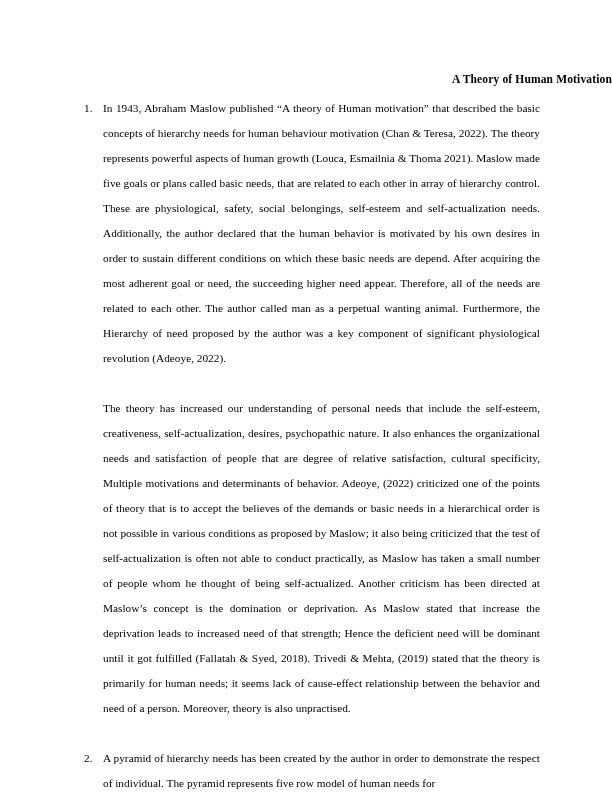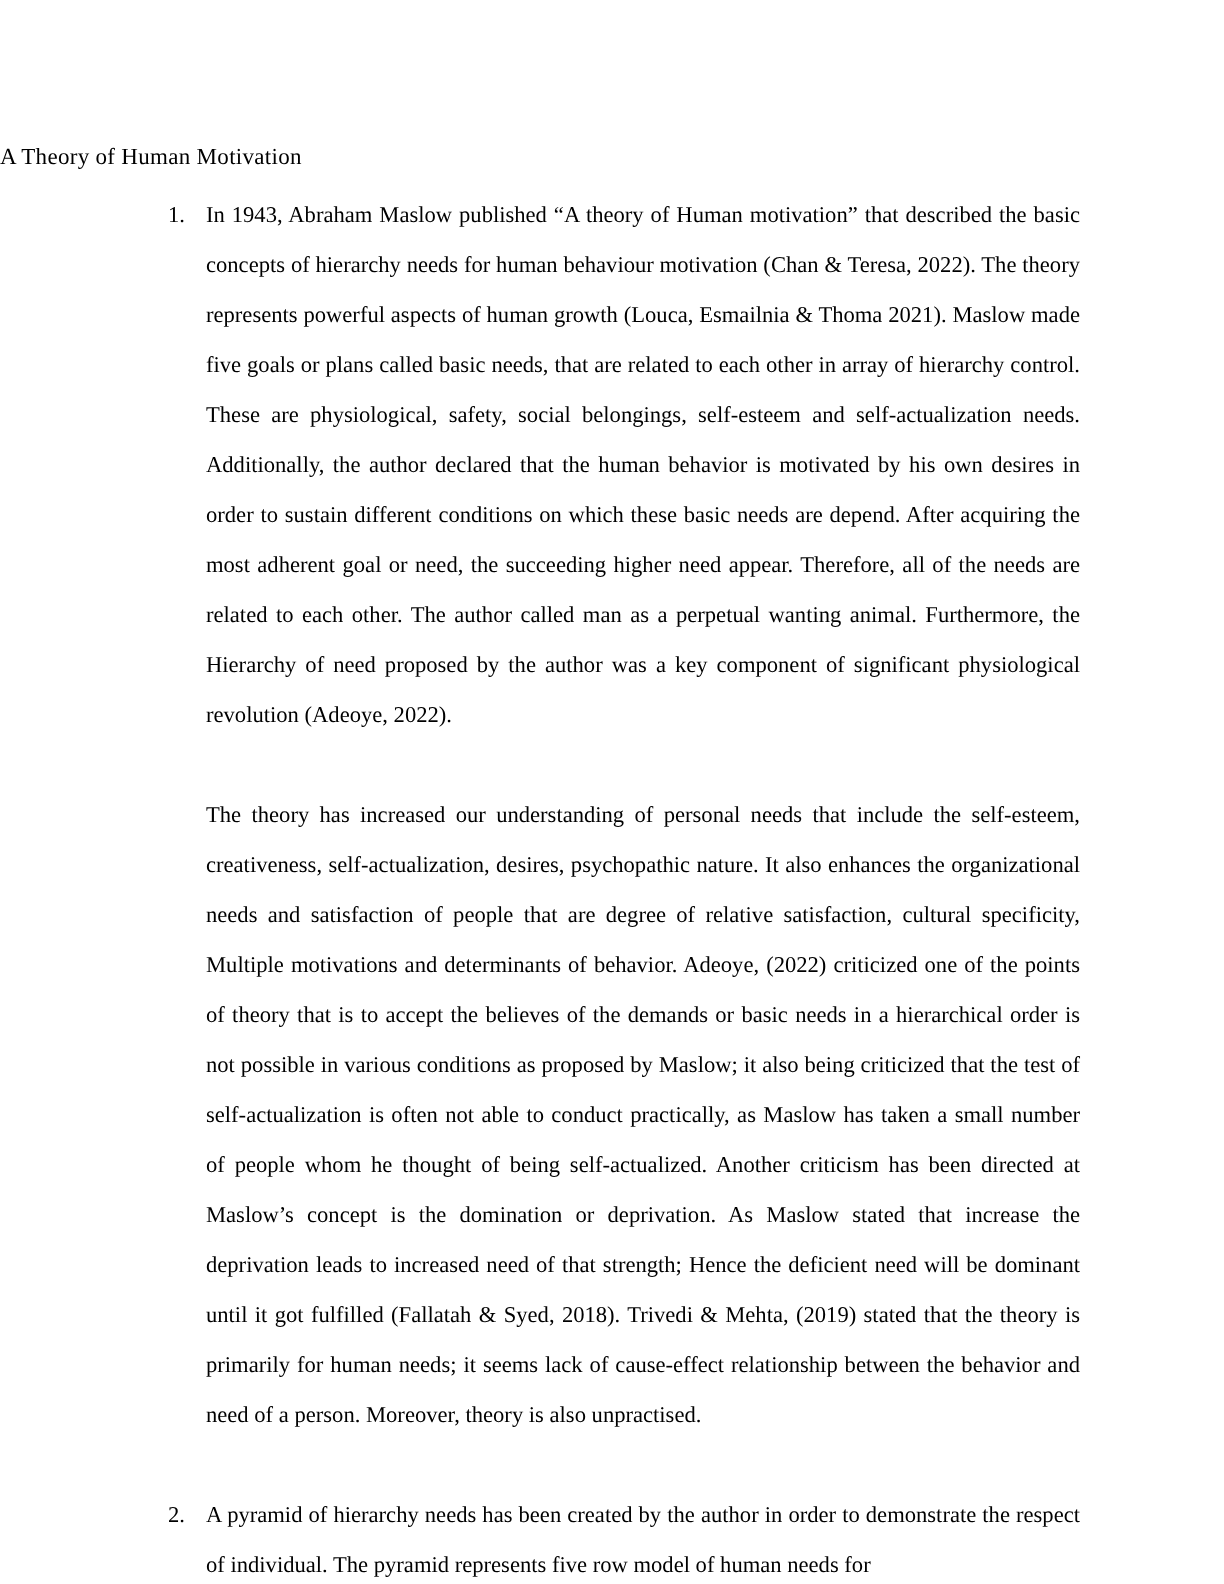--- a/index.html
+++ b/index.html
@@ -20,23 +20,23 @@
     color: #000000;
     -webkit-font-smoothing: antialiased;
   }
 
   
   .doc-title {
     position: absolute;
     left: 0;
     right: 0;
     top: 64px;
-    text-align: left;
+    text-align: right;
     font-size: 11.5px;
-    font-weight: normal;
+    font-weight: bold;
     letter-spacing: 0.15px;
     line-height: 14px;
   }
 
   
   .body-area {
     position: absolute;
     left: 72px;
     top: 96px;
     width: 468px;

